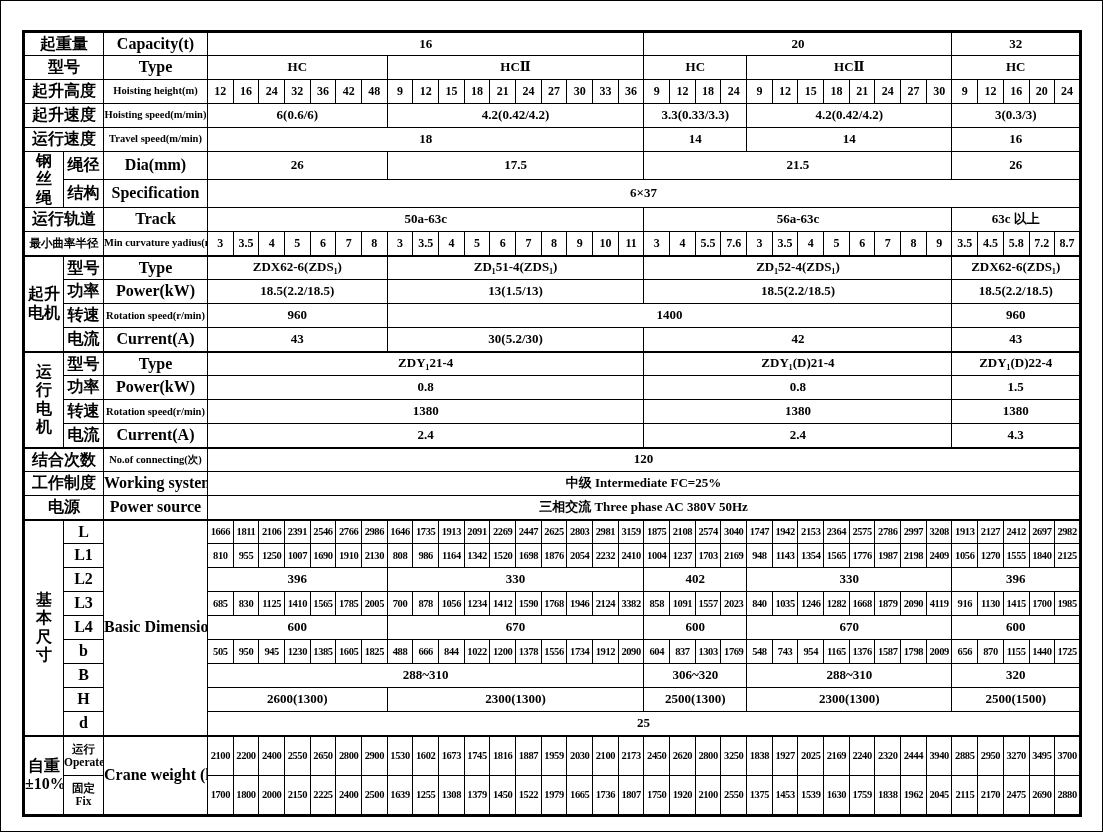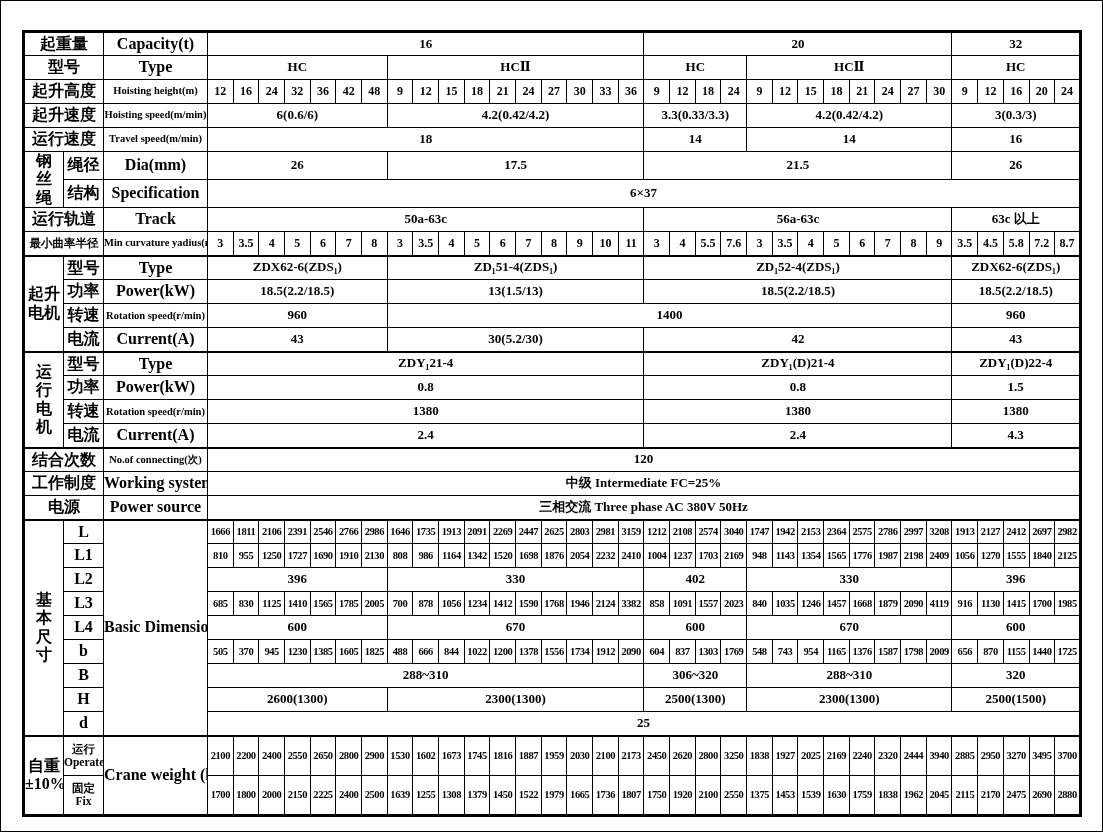--- a/index.html
+++ b/index.html
@@ -302,21 +302,21 @@
           <td class="num">1646</td>
           <td class="num">1735</td>
           <td class="num">1913</td>
           <td class="num">2091</td>
           <td class="num">2269</td>
           <td class="num">2447</td>
           <td class="num">2625</td>
           <td class="num">2803</td>
           <td class="num">2981</td>
           <td class="num">3159</td>
-          <td class="num">1212</td>
+          <td class="num">1875</td>
           <td class="num">2108</td>
           <td class="num">2574</td>
           <td class="num">3040</td>
           <td class="num">1747</td>
           <td class="num">1942</td>
           <td class="num">2153</td>
           <td class="num">2364</td>
           <td class="num">2575</td>
           <td class="num">2786</td>
           <td class="num">2997</td>
@@ -325,21 +325,21 @@
           <td class="num">2127</td>
           <td class="num">2412</td>
           <td class="num">2697</td>
           <td class="num">2982</td>
         </tr>
         <tr>
           <td class="en">L1</td>
           <td class="num">810</td>
           <td class="num">955</td>
           <td class="num">1250</td>
-          <td class="num">1727</td>
+          <td class="num">1007</td>
           <td class="num">1690</td>
           <td class="num">1910</td>
           <td class="num">2130</td>
           <td class="num">808</td>
           <td class="num">986</td>
           <td class="num">1164</td>
           <td class="num">1342</td>
           <td class="num">1520</td>
           <td class="num">1698</td>
           <td class="num">1876</td>
@@ -391,21 +391,21 @@
           <td class="num">1946</td>
           <td class="num">2124</td>
           <td class="num">3382</td>
           <td class="num">858</td>
           <td class="num">1091</td>
           <td class="num">1557</td>
           <td class="num">2023</td>
           <td class="num">840</td>
           <td class="num">1035</td>
           <td class="num">1246</td>
-          <td class="num">1457</td>
+          <td class="num">1282</td>
           <td class="num">1668</td>
           <td class="num">1879</td>
           <td class="num">2090</td>
           <td class="num">4119</td>
           <td class="num">916</td>
           <td class="num">1130</td>
           <td class="num">1415</td>
           <td class="num">1700</td>
           <td class="num">1985</td>
         </tr>
@@ -413,21 +413,21 @@
           <td class="en">L4</td>
           <td colspan="7" class="val">600</td>
           <td colspan="10" class="val">670</td>
           <td colspan="4" class="val">600</td>
           <td colspan="8" class="val">670</td>
           <td colspan="5" class="val">600</td>
         </tr>
         <tr>
           <td class="en">b</td>
           <td class="num">505</td>
-          <td class="num">370</td>
+          <td class="num">950</td>
           <td class="num">945</td>
           <td class="num">1230</td>
           <td class="num">1385</td>
           <td class="num">1605</td>
           <td class="num">1825</td>
           <td class="num">488</td>
           <td class="num">666</td>
           <td class="num">844</td>
           <td class="num">1022</td>
           <td class="num">1200</td>

